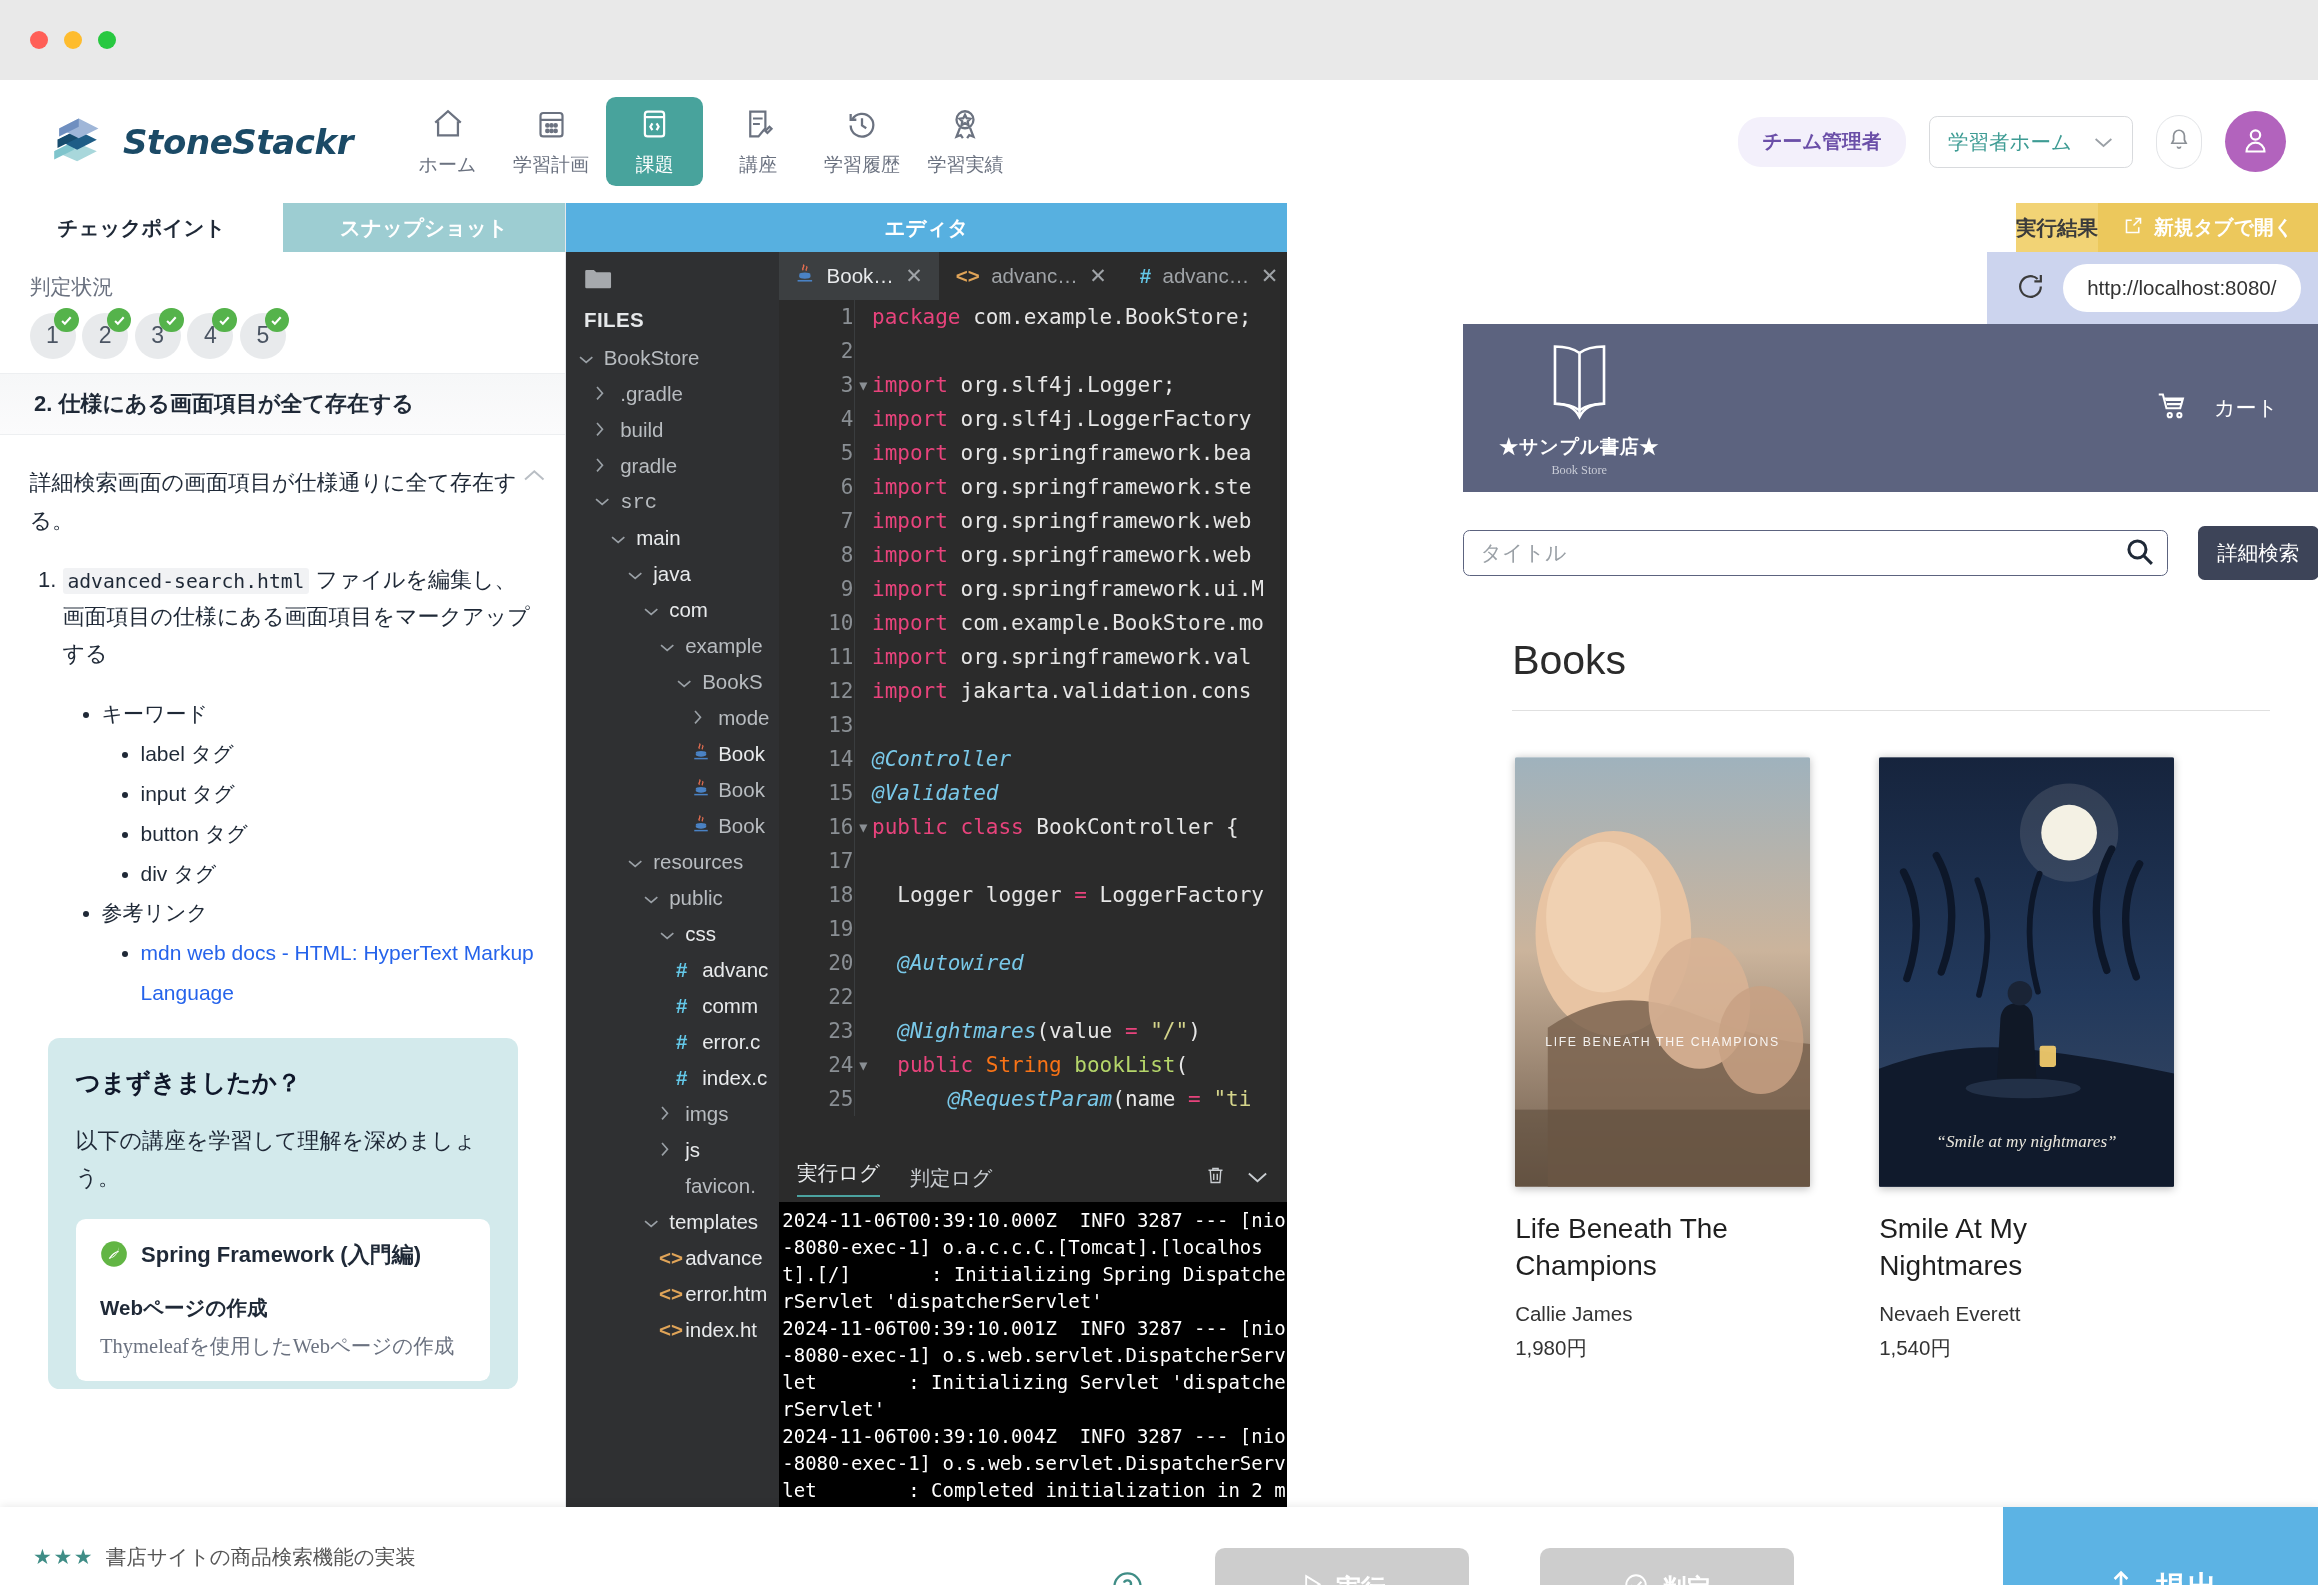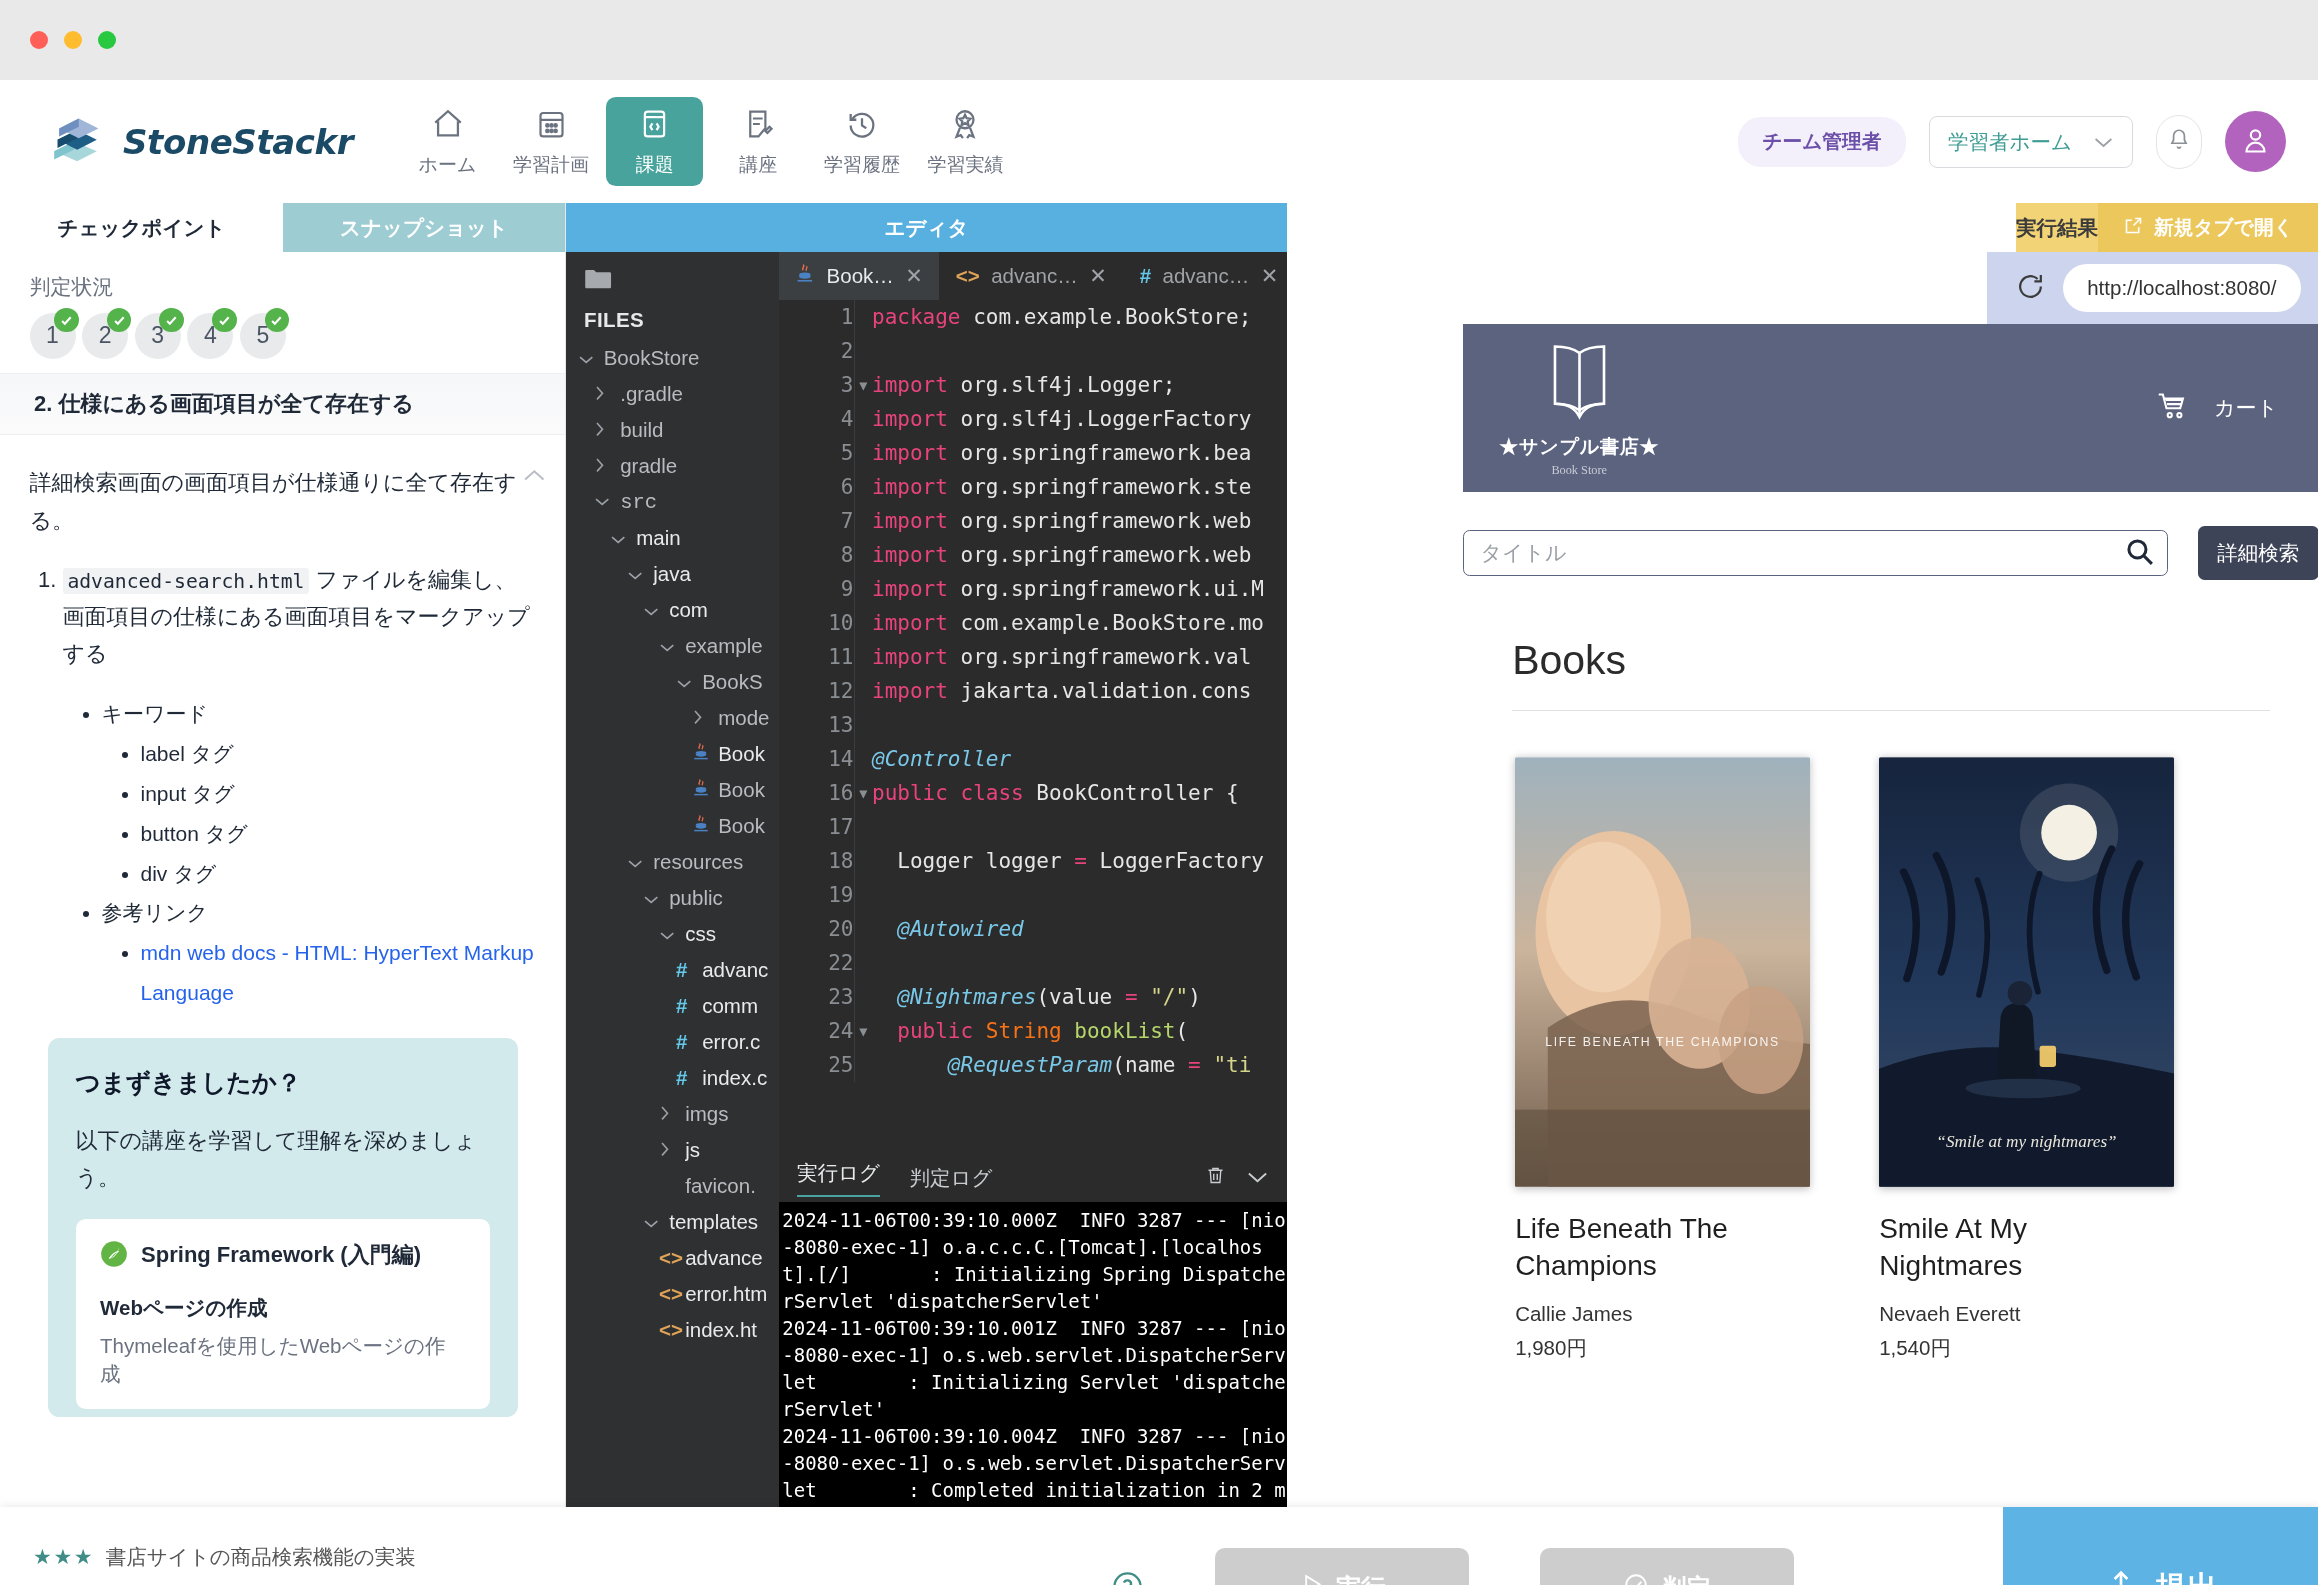--- a/index.html
+++ b/index.html
@@ -114,21 +114,21 @@
     padding: 28px 28px 8.2px 28px;
   }
   .stuck-h { font-size: 24.6px; font-weight: bold; color: #0f172a; margin-bottom: 24.6px; }
   .stuck-p { font-size: 22px; line-height: 1.65; color: #1f2937; margin-bottom: 23px; }
   .course-card {
     background: #fff; border-radius: 9.8px; padding: 21px 24.6px;
   }
   .course-top { display: flex; align-items: center; gap: 13px; margin-bottom: 23px; }
   .course-title { font-size: 22px; font-weight: bold; color: #1f2937; }
   .course-sub { font-size: 20.5px; font-weight: bold; color: #1f2937; margin-bottom: 9.8px; }
-  .course-desc { font-size: 20.5px; color: #6b7280; }
+  .course-desc { font-size: 20.5px; color: #6b7280; font-family: Liberation Serif, serif; }
 
   
   .editor-col { width: 721px; display: flex; flex-direction: column; min-width:0; }
   .tab-editor {
     height: 49px; background: #57b0e0; color: #fff; font-weight: bold;
     font-size: 20.5px; display: flex; align-items: center; justify-content: center;
   }
   .editor-body { flex: 1; display: flex; background: #2b2b2b; min-height: 0; position: relative; }
   .filetree {
     width: 213px; background: #2f3032; padding: 14.8px 0 0 0; color: #b8bcc0;
@@ -770,20 +770,25 @@
                 </tr>
                 <tr>
                   <td class="gutter">13</td>
                   <td class="fold"></td>
                   <td class="src"></td>
                 </tr>
                 <tr>
                   <td class="gutter">14</td>
                   <td class="fold"></td>
                   <td class="src"><span class="ann">@Controller</span></td>
+                </tr>
+                <tr>
+                  <td class="gutter">15</td>
+                  <td class="fold"></td>
+                  <td class="src"><span class="ann">@Validated</span></td>
                 </tr>
                 <tr>
                   <td class="gutter">16</td>
                   <td class="fold">▾</td>
                   <td class="src"><span class="k">public class</span> BookController {</td>
                 </tr>
                 <tr>
                   <td class="gutter">17</td>
                   <td class="fold"></td>
                   <td class="src"></td>

